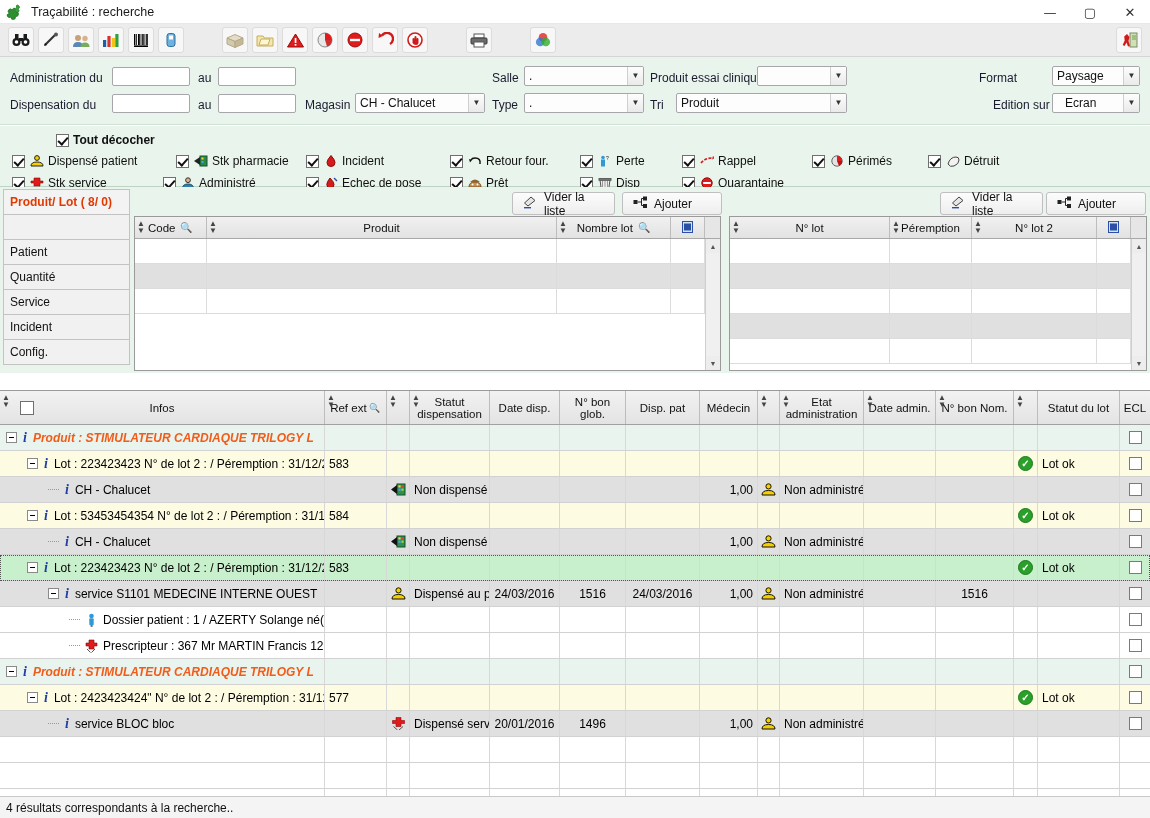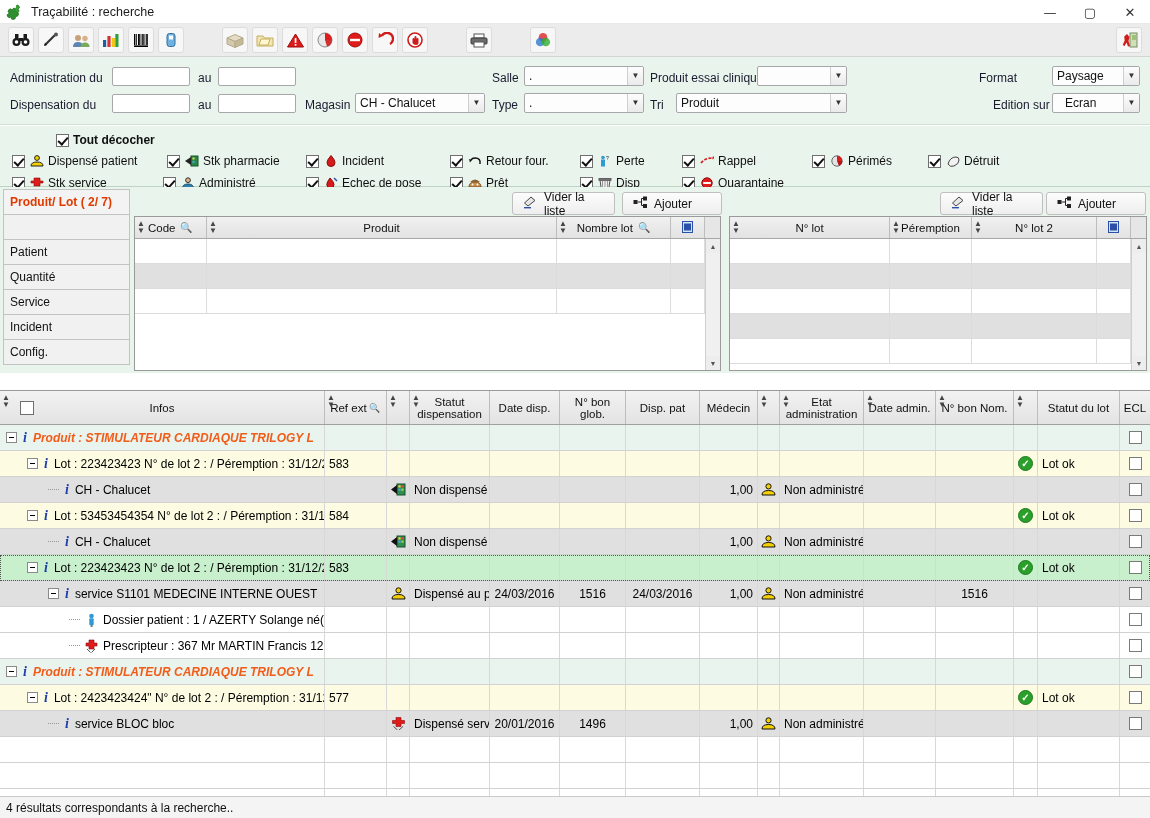--- a/index.html
+++ b/index.html
@@ -384,21 +384,21 @@
     <span class="cbox on"></span>
     <span class="mini">
       <svg width="14" height="12" viewBox="0 0 14 12">
           <path d="M4 1 h6 v3 h3 v2 h-3 v3 h-6 v-3 h-3 v-2 h3z" fill="#e01b1b" stroke="#8c0b0b" stroke-width="0.6"></path>
           <path d="M3 10 l3 2 M10 10 l-3 2" stroke="#444"></path>
         </svg>
     </span>
     <span>Stk service</span>
   </div>
 
-  <div class="chk" style="left:167px;top:28px;justify-content:space-between;">
+  <div class="chk" style="left:176px;top:28px;justify-content:space-between;">
     <span class="cbox on"></span>
     <span class="mini">
       <svg width="14" height="12" viewBox="0 0 14 12">
           <rect x="6" y="1" width="7" height="10" fill="#2a8a4a" stroke="#145028"></rect>
           <rect x="7.5" y="2.5" width="2" height="2" fill="#ffd23f"></rect>
           <rect x="7.5" y="6" width="2" height="2" fill="#4aa3df"></rect>
           <path d="M0 6 l6-4 v8z" fill="#222"></path>
         </svg>
     </span>
     <span>Stk pharmacie</span>
@@ -521,21 +521,21 @@
         </svg>
     </span>
     <span>Détruit</span>
   </div>
 </div>
 
 <div id="mid">
 
   <div id="tabs-left">
     <div class="vtab active">
-      <span>Produit/ Lot ( 2/ 7)</span>
+      <span>Produit/ Lot ( 8/ 0)</span>
     </div>
     <div class="vtab blank">
       <span></span>
     </div>
     <div class="vtab">
       <span>Patient</span>
     </div>
     <div class="vtab">
       <span>Quantité</span>
     </div>

